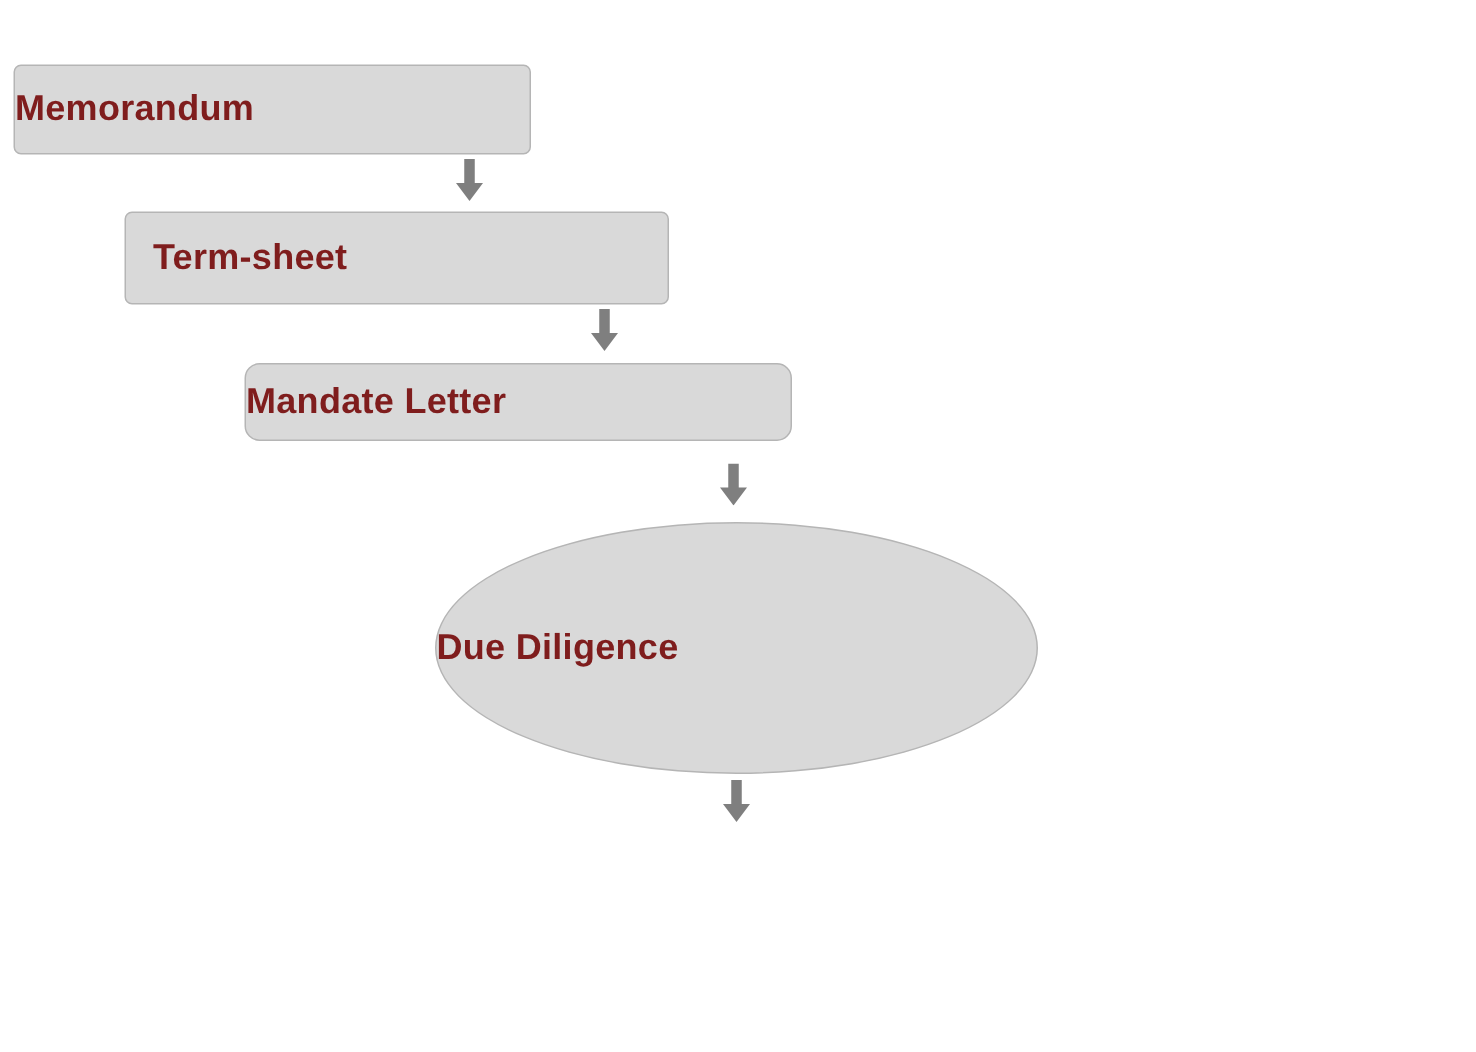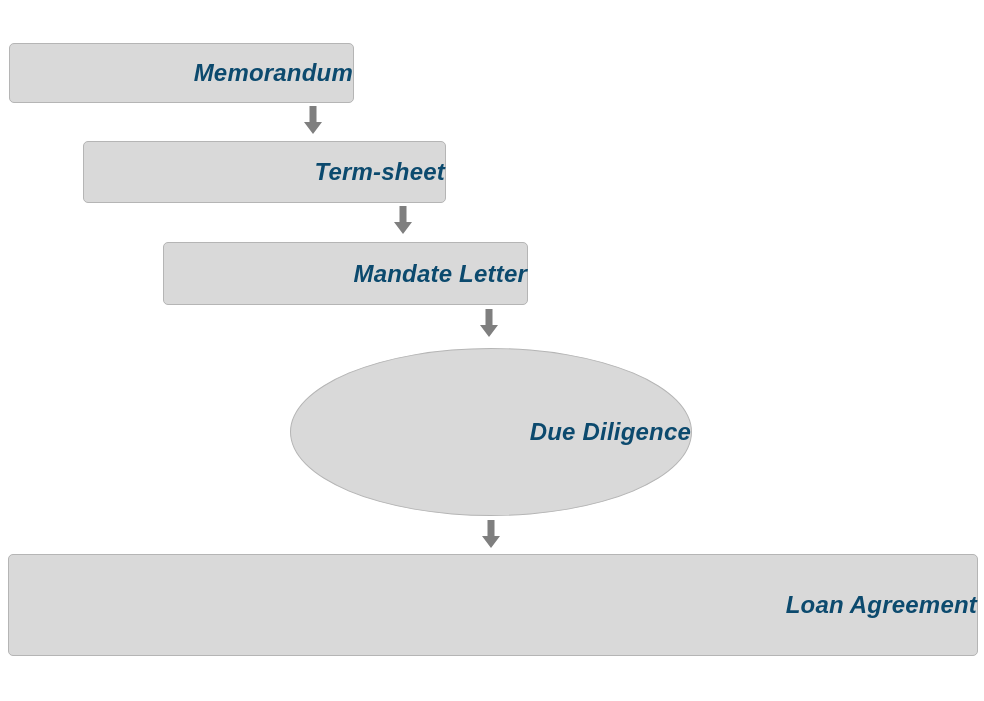--- a/index.html
+++ b/index.html
@@ -15,45 +15,44 @@
     overflow: hidden;
     font-family: "Liberation Sans", "DejaVu Sans", sans-serif;
   }
   .node {
     position: absolute;
     box-sizing: border-box;
     background: #d9d9d9;
     border: 1.5px solid #b5b5b5;
     display: flex;
     align-items: center;
-    justify-content: flex-end;
-    color: #0c4a6e;
+    justify-content: flex-start;
+    color: #7f1d1d;
     font-weight: bold;
     text-align: center;
-    font-style: italic;
   }
   .node.rect {
     border-radius: 5px;
   }
   .node.ellipse {
     border-radius: 50%;
   }
   .small-label { font-size: 24px; letter-spacing: 0.2px; }
   .big-label   { font-size: 24px; letter-spacing: 0.2px; }
 
   .arrow {
     position: absolute;
     width: 18px;
     height: 28px;
   }
 
   
   #node-memorandum    { left: 9px;   top: 43px;  width: 345px; height: 60px; }
   #node-term-sheet    { left: 83px;  top: 141px; width: 363px; height: 62px; padding-left: 18px; }
-  #node-mandate-letter{ left: 163px; top: 242px; width: 365px; height: 63px; }
+  #node-mandate-letter{ left: 163px; top: 242px; width: 365px; height: 52px; border-radius: 10px; }
   #node-due-diligence { left: 290px; top: 348px; width: 402px; height: 168px; }
   #node-loan-agreement{ left: 8px;   top: 554px; width: 970px; height: 102px; }
 
   #arrow-1 { left: 304px; top: 106px; }
   #arrow-2 { left: 394px; top: 206px; }
   #arrow-3 { left: 480px; top: 309px; }
   #arrow-4 { left: 482px; top: 520px; }
 </style>
 </head>
 <body>
@@ -85,17 +84,14 @@
   </svg>
 
   <div class="node ellipse big-label" id="node-due-diligence">
     <span>Due Diligence</span>
   </div>
 
   <svg class="arrow" id="arrow-4" viewBox="0 0 18 28">
     <polygon points="5.5,0 12.5,0 12.5,16 18,16 9,28 0,16 5.5,16" fill="#7f7f7f"></polygon>
   </svg>
 
-  <div class="node rect big-label" id="node-loan-agreement">
-    <span>Loan Agreement</span>
-  </div>
 
 </div>
 
 </body></html>

